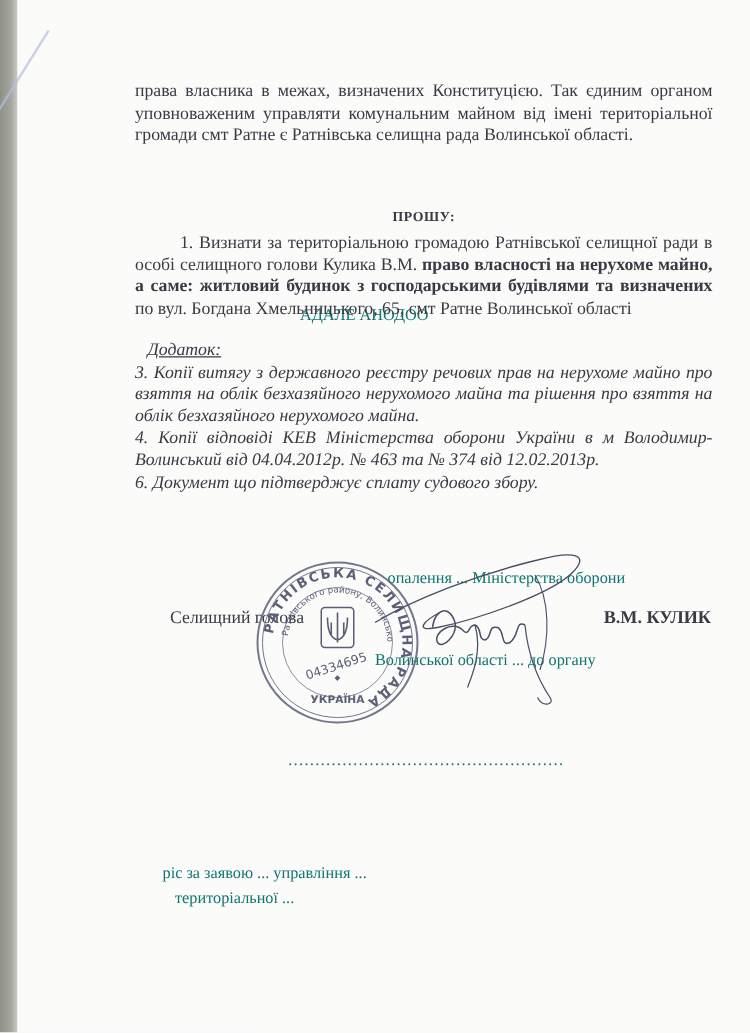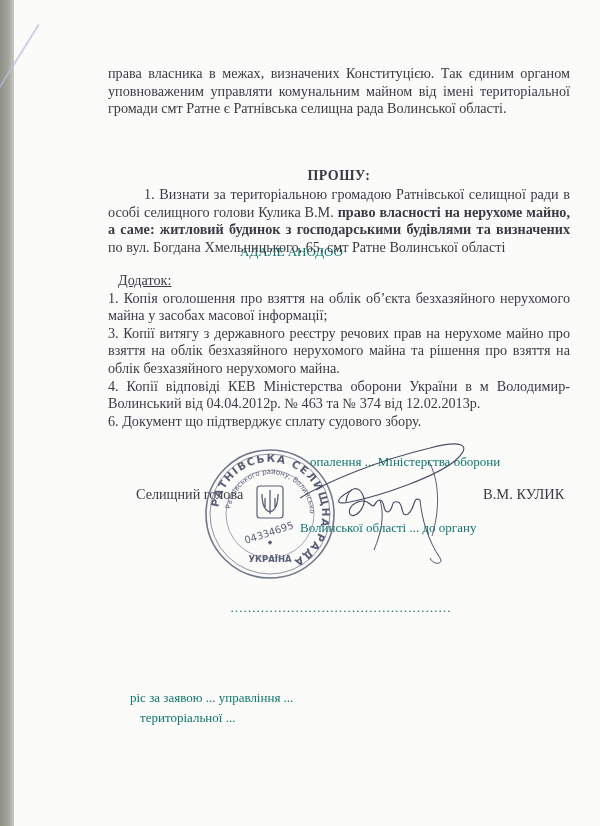--- a/index.html
+++ b/index.html
@@ -24,26 +24,26 @@
   .bleed { position: absolute; color: #0f766e; font-size: 13px; white-space: nowrap; }
   .text-block {
     position: absolute; left: 108px; width: 462px;
     font-size: 14.2px; line-height: 17.6px; text-align: justify;
   }
   .text-block p { margin: 0; }
   .indent { text-indent: 36px; }
   .bold { font-weight: bold; }
   .heading {
     position: absolute; left: 108px; width: 462px; top: 168px;
-    text-align: center; font-weight: bold; font-size: 14px; letter-spacing: .5px;
+    text-align: center; font-weight: bold; font-size: 11px; letter-spacing: .5px;
   }
   .dodatok-title { text-decoration: underline; margin-left: 10px !important; }
-  .list p { margin: 0; }
+  .list p { margin: 0; font-style: italic; }
   .sig-label { position: absolute; left: 136px; top: 486px; font-size: 14.2px; }
-  .sig-name { position: absolute; left: 483px; top: 486px; font-size: 14.5px; font-weight: normal; }
+  .sig-name { position: absolute; left: 483px; top: 486px; font-size: 14.5px; font-weight: bold; }
   .stamp { position: absolute; left: 202px; top: 446px; width: 136px; height: 136px; }
   .signature { position: absolute; left: 290px; top: 440px; width: 220px; height: 140px; }
 </style>
 </head>
 <body>
 
 <div class="left-edge"></div>
 <div class="page"></div>
 <div class="pen-line"></div>
 
@@ -59,21 +59,20 @@
 </div>
 
 <div class="heading">ПРОШУ:</div>
 
 <div class="text-block" style="top:186px;">
   <p class="indent"><span>1. Визнати за територіальною громадою Ратнівської селищної ради в особі селищного голови Кулика В.М. </span><span class="bold">право власності на нерухоме майно, а саме: житловий будинок з господарськими будівлями та визначених</span><span> по вул. Богдана Хмельницького, 65, смт Ратне Волинської області</span></p>
 </div>
 
 <div class="text-block list" style="top:272px;">
   <p class="dodatok-title">Додаток:</p>
-  <p>1. Копія оголошення про взяття на облік об’єкта безхазяйного нерухомого майна у засобах масової інформації;</p>
   <p>3. Копії витягу з державного реєстру речових прав на нерухоме майно про взяття на облік безхазяйного нерухомого майна та рішення про взяття на облік безхазяйного нерухомого майна.</p>
   <p>4. Копії відповіді КЕВ Міністерства оборони України в м Володимир-Волинський від 04.04.2012р. № 463 та № 374 від 12.02.2013р.</p>
   <p>6. Документ що підтверджує сплату судового збору.</p>
 </div>
 
 <div class="sig-label">Селищний голова</div>
 <div class="sig-name">В.М. КУЛИК</div>
 
 <svg class="stamp" viewBox="0 0 136 136">
   <defs>

